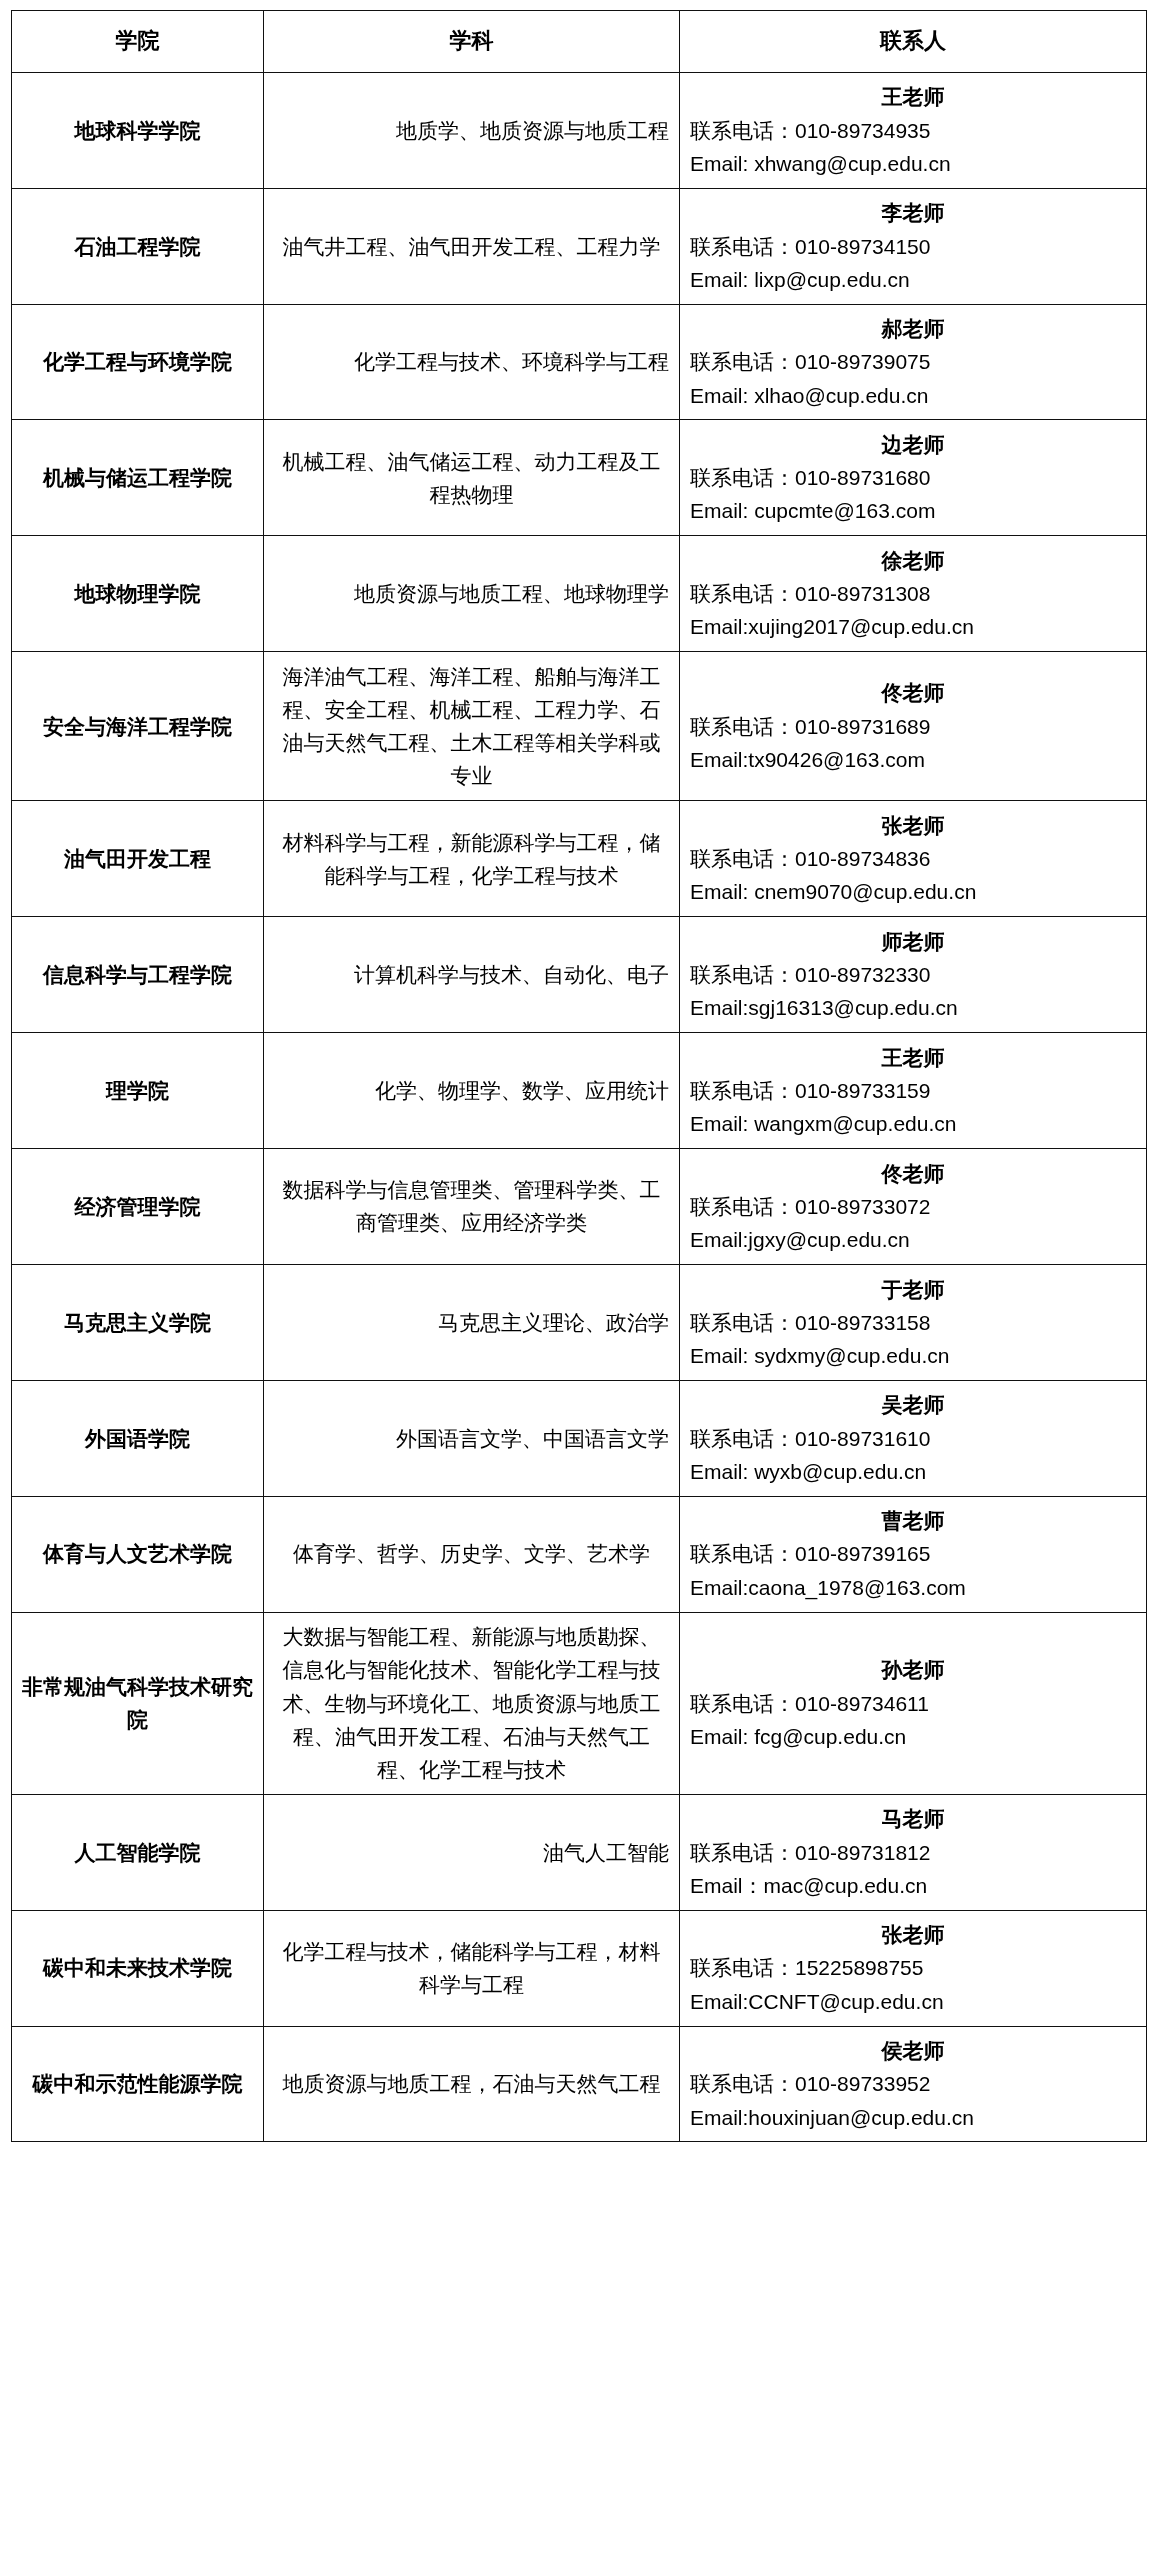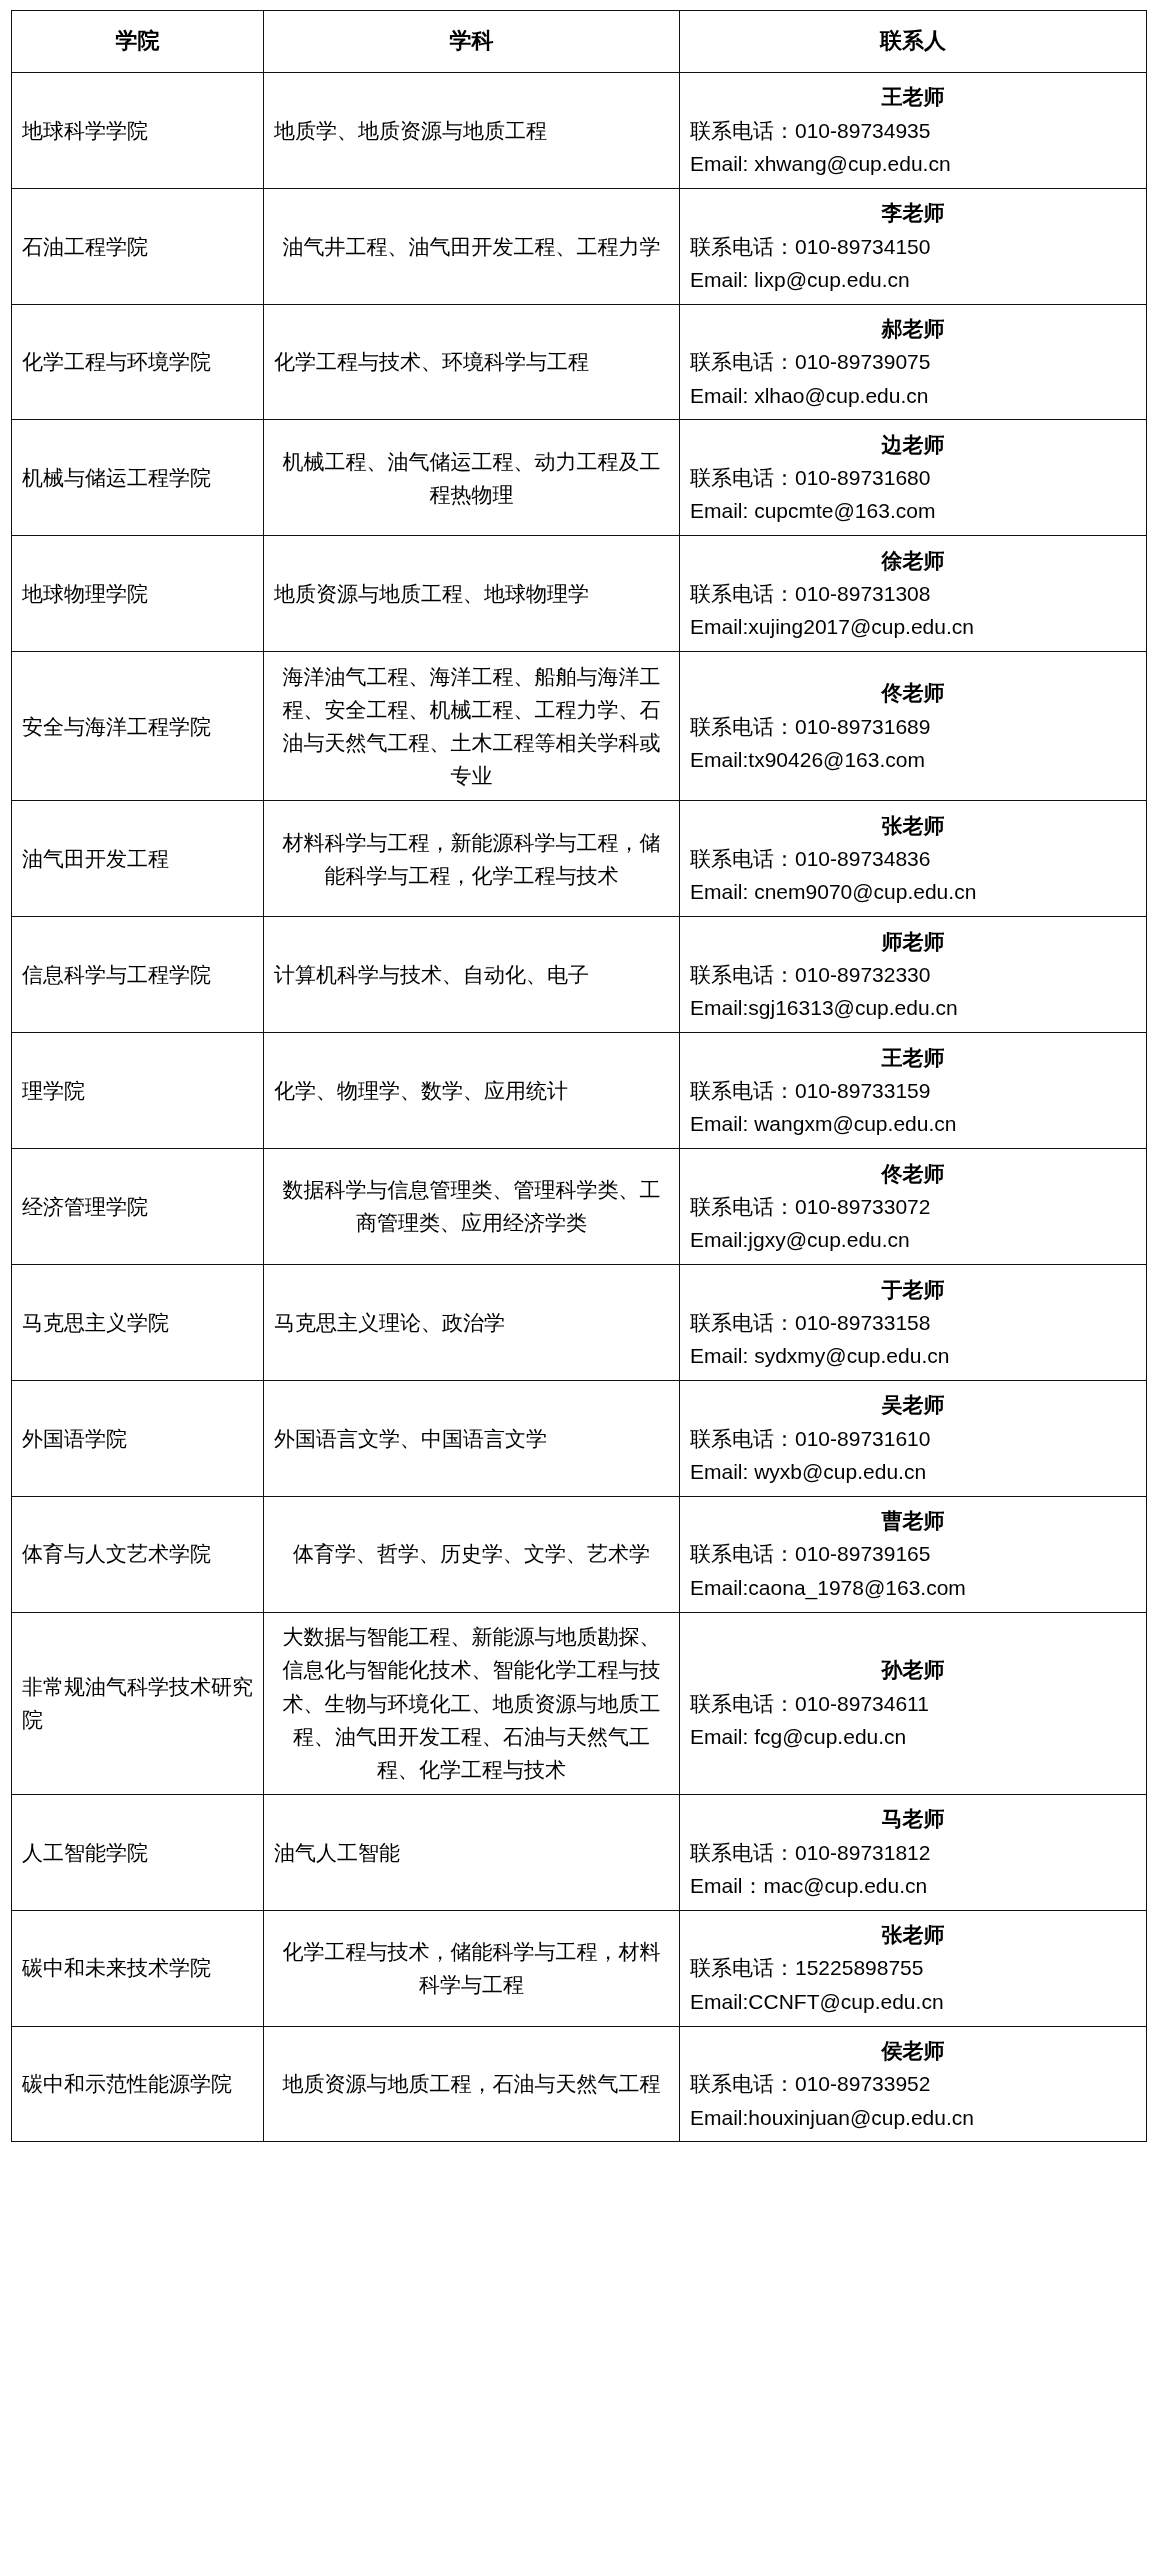--- a/index.html
+++ b/index.html
@@ -35,30 +35,30 @@
     font-size: 21px;
     line-height: 1.58;
   }
   table.dept-table thead th {
     text-align: center;
     font-weight: bold;
     font-size: 22px;
     padding: 13px 5.5px;
   }
   td.college {
-    text-align: left;
-    font-weight: normal;
+    text-align: center;
+    font-weight: bold;
   }
   td.subject {
     text-align: center;
     padding-left: 14.2px;
     padding-right: 14.2px;
   }
   td.subject.centered {
-    text-align: left;
+    text-align: right;
   }
   td.contact {
     text-align: left;
     padding-left: 22px;
   }
   .contact-name {
     display: block;
     text-align: center;
     font-weight: bold;
   }

